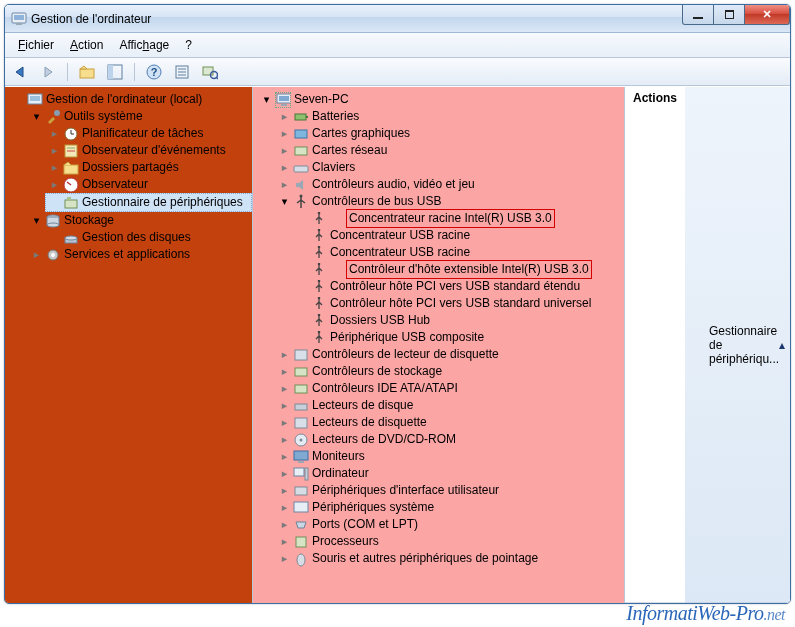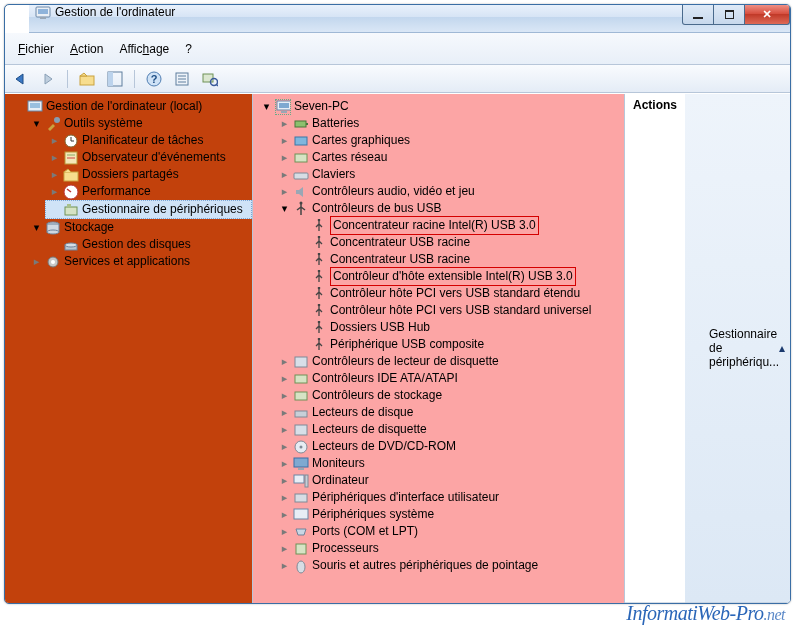--- a/index.html
+++ b/index.html
@@ -17,25 +17,24 @@
     background: #fff;
     box-shadow: 0 0 2px rgba(0,0,0,0.3);
     display: flex;
     flex-direction: column;
     overflow: hidden;
   }
   
   .titlebar {
     height: 28px;
     background: linear-gradient(to bottom, #e9f1fb 0%, #d6e4f5 45%, #c3d7ee 46%, #dae7f6 100%);
-    display: flex; align-items: flex-start;
+    display: flex; align-items: center;
     padding-left: 6px;
     border-bottom: 1px solid #9fb8d5;
     position: relative;
-    margin-left: 24px;
   }
   .titlebar .title { font-size: 12px; color: #000; margin-left: 4px; }
   .win-btns { position: absolute; right: 0; top: 0; display: flex; }
   .win-btn {
     width: 32px; height: 20px;
     margin-left: 0;
     border: 1px solid #4a6a8c; border-top: none;
     background: linear-gradient(to bottom,#dfeaf7,#c7d8ec);
     display:flex;align-items:center;justify-content:center;
     font-size: 11px;
@@ -43,21 +42,21 @@
   }
   .win-btn.min { border-radius: 0 0 0 3px; margin-right:-1px;}
   .win-btn.max { margin-right:-1px;}
   .win-btn.close { width: 46px; border-radius: 0 0 3px 0;
     background: linear-gradient(to bottom,#f08f84,#d54c3c 48%,#c13a29 50%,#de6a57);
     color:#fff; font-weight:bold;}
   .win-btn .sq { width:9px;height:9px;border:1px solid #222;border-top-width:2px;}
   .win-btn .dash { width:10px;height:2px;background:#222; margin-top:6px;}
   
   .menubar {
-    height: 32px;
+    height: 25px;
     background: linear-gradient(to bottom,#f6f9fd,#e8eff8);
     border-bottom: 1px solid #b7c6d9;
     display:flex; align-items:center;
     padding-left: 6px; gap: 2px;
   }
   .menubar .item { padding: 1px 7px; color:#000; }
   .menubar .item u { text-decoration: underline; }
   
   .toolbar {
     height: 28px;
@@ -78,21 +77,21 @@
   .tree ul { list-style:none; margin:0; padding:0 0 0 18px; }
   .tree > ul { padding-left: 4px; }
   .node { display:flex; align-items:center; gap:3px; padding: 0 4px; white-space:nowrap;}
   .node .twisty { width:11px; text-align:center; color:#595959; display:inline-block; font-size:11px;}
   .node .twisty.open::before { content:"▾"; color:#000;}
   .node .twisty.closed::before { content:"▸"; color:#7a7a7a;}
   .node .twisty.none { visibility:hidden; }
   .node .ico { width:16px;height:16px;display:inline-flex;align-items:center;justify-content:center;}
   .node .label {}
   .node.selected { background:#cfe3f7; border:1px dotted #7aa7d7; padding:0 3px;}
-  .highlight-box { border:1px solid #d40000; padding:0 2px; margin:-1px 0;}
+  .highlight-box { border:1px solid #d40000; padding:0 2px; margin:-1px 16px;}
   
   .actions-header { padding: 4px 8px; font-weight:bold; background:#fff; border-bottom:1px solid #d6dde6;}
   .actions-sub {
     padding: 4px 24px;
     background: linear-gradient(to bottom,#eef4fb,#dce8f5);
     border-bottom:1px solid #c7d4e3;
     display:flex;justify-content:center;align-items:center;
   }
   .actions-item { padding: 6px 14px; display:flex;justify-content:space-between;align-items:center;}
   .arrow-r::after { content:"▸"; color:#000;}
@@ -252,21 +251,21 @@
                     </li>
                   <li>
                       <div class="node">
                         <span class="twisty closed"></span>
                         <span class="ico">
                           <svg width="16" height="16">
                             <circle cx="8" cy="8" r="7" fill="#fff" stroke="#b33"></circle>
                             <line x1="8" y1="8" x2="4" y2="5" stroke="#b33" stroke-width="1.5"></line>
                           </svg>
                         </span>
-                        <span class="label">Performance</span>
+                        <span class="label">Observateur</span>
                       </div>
                     </li>
                   <li>
                       <div class="node selected">
                         <span class="twisty none"></span>
                         <span class="ico">
                           <svg width="16" height="16">
                             <rect x="2" y="5" width="12" height="8" fill="#d6e3c4" stroke="#6f9257"></rect>
                             <rect x="4" y="2" width="4" height="3" fill="#a8c18c"></rect>
                           </svg>
@@ -513,32 +512,32 @@
                   </div>
                 </li>
               <li>
                   <div class="node">
                     <span class="twisty closed"></span>
                     <span class="ico">
                       <svg width="16" height="16">
                         <rect x="2" y="4" width="12" height="8" fill="#d6e3c4" stroke="#6f9257"></rect>
                       </svg>
                     </span>
+                    <span class="label">Contrôleurs de stockage</span>
+                  </div>
+                </li>
+              <li>
+                  <div class="node">
+                    <span class="twisty closed"></span>
+                    <span class="ico">
+                      <svg width="16" height="16">
+                        <rect x="2" y="4" width="12" height="8" fill="#d6e3c4" stroke="#6f9257"></rect>
+                      </svg>
+                    </span>
                     <span class="label">Contrôleurs IDE ATA/ATAPI</span>
-                  </div>
-                </li>
-              <li>
-                  <div class="node">
-                    <span class="twisty closed"></span>
-                    <span class="ico">
-                      <svg width="16" height="16">
-                        <rect x="2" y="4" width="12" height="8" fill="#d6e3c4" stroke="#6f9257"></rect>
-                      </svg>
-                    </span>
-                    <span class="label">Contrôleurs de stockage</span>
                   </div>
                 </li>
               <li>
                   <div class="node">
                     <span class="twisty closed"></span>
                     <span class="ico">
                       <svg width="16" height="16">
                         <rect x="2" y="6" width="12" height="6" fill="#c7cfd8" stroke="#7e8a97"></rect>
                       </svg>
                     </span>

